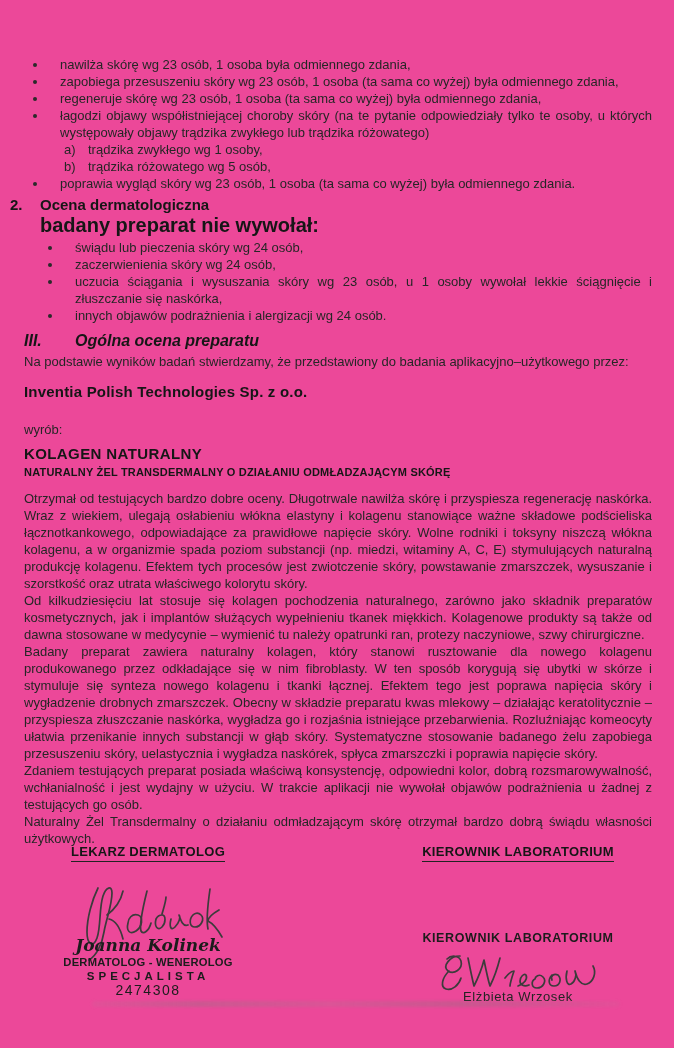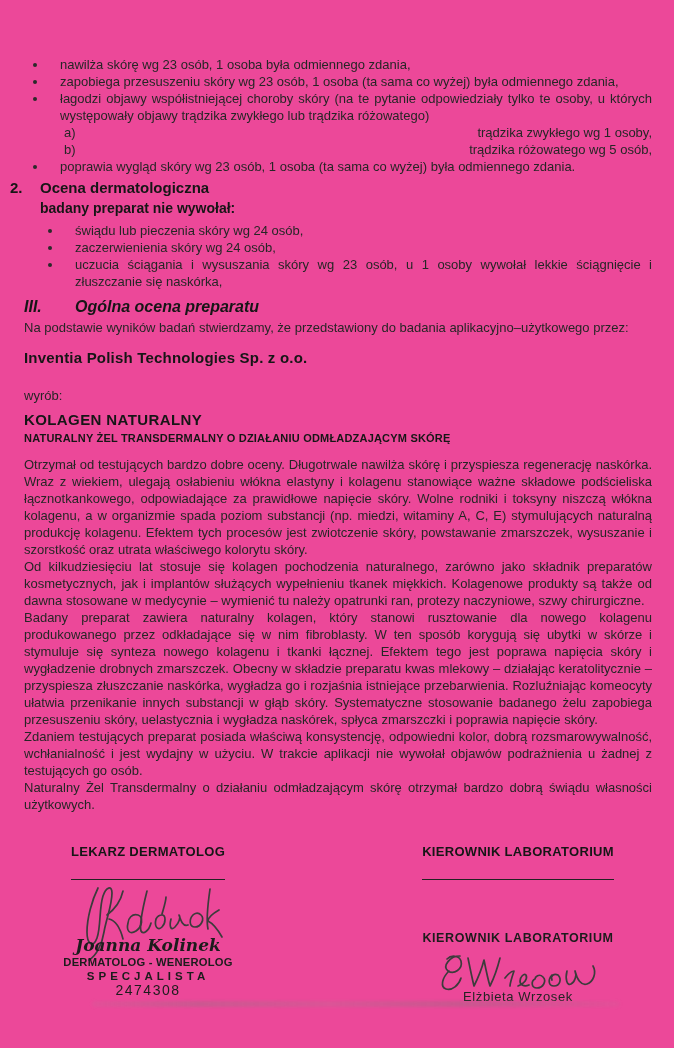--- a/index.html
+++ b/index.html
@@ -22,49 +22,49 @@
   .bitem { display:flex; align-items:flex-start; }
   .dot {
     flex:none; width:4px; height:4px; border-radius:50%;
     background:#2a2a2a; margin-top:7px;
   }
   .lvl1 .dot { margin-left:9px; }
   .lvl1 .btext { margin-left:23px; flex:1; text-align:justify; }
   .sublist { list-style:none; }
   .subitem { display:flex; }
   .submark { flex:none; width:24px; margin-left:40px; }
-  .subtext { flex:1;text-align:right; }
+  .subtext { flex:1; }
   .lvl2 .dot { margin-left:24px; }
   .lvl2 .btext { margin-left:23px; flex:1; text-align:justify; }
 
   
   .sec2 { margin-top:2px; }
   .sec2-head { display:flex; margin-left:-14px; font-weight:bold; font-size:15px; line-height:21px; color:#161616; }
   .sec2-num { flex:none; width:30px; }
-  .sec2-sub  { margin-left:16px; font-weight:bold; font-size:14px; line-height:21px; color:#161616; }
+  .sec2-sub  { margin-left:16px; font-weight:bold; font-size:20px; line-height:21px; color:#161616; }
   .sec2 .blist { margin-top:3px; }
 
   
   .sec3 { margin-top:7px; }
   .sec3-head { display:flex; font-weight:bold; font-style:italic; font-size:16px; line-height:20px; color:#161616;align-items:flex-end; }
   .sec3-num { flex:none; width:51px; }
   .sec3-intro { margin-top:2px; }
   .company { margin-top:13px; font-weight:bold; font-size:15px; color:#161616; letter-spacing:.2px; }
   .product-label { margin-top:21px; }
   .product-name { margin-top:7px; font-weight:bold; font-size:15px; letter-spacing:.4px; color:#161616; }
   .product-subtitle { margin-top:2px; font-weight:bold; font-size:11px; letter-spacing:.2px; color:#161616; }
   .bodytext { margin-top:9px; }
   .bodytext p { text-align:justify; }
 
   
   .sig-area { position:absolute; top:836; left:0; right:0; height:200px; }
   .sig-area { top:836px; }
   .sig-title {
     display:inline-block; font-weight:bold; font-size:13px; color:#161616;
-    border-bottom:1.5px solid #222; padding-bottom:19px; letter-spacing:.3px;
+    border-bottom:1.5px solid #222; padding-bottom:1px; letter-spacing:.3px;
   }
   .sig-left-title  { position:absolute; top:7px; left:58px; width:180px; text-align:center; }
   .sig-right-title { position:absolute; top:7px; left:420px; width:196px; text-align:center; }
   .handwriting-left  { position:absolute; top:38px;  left:62px; }
   .handwriting-right { position:absolute; top:110px; left:428px; }
   .stamp-left { position:absolute; top:100px; left:40px; width:216px; text-align:center; }
   .stamp-name { font-family:"DejaVu Serif", serif; font-weight:bold; font-style:italic; font-size:17px; line-height:19px; color:#1c1c1c; }
   .stamp-line1 { font-size:11px; font-weight:bold; line-height:14px; letter-spacing:.2px; color:#1c1c1c; transform:scaleX(1.02); }
   .stamp-line2 { font-size:11.5px; font-weight:bold; line-height:14px; letter-spacing:4px; color:#1c1c1c; }
   .stamp-number { font-size:14px; line-height:15px; letter-spacing:1.5px; color:#1c1c1c; }
@@ -90,20 +90,24 @@
       <li class="bitem">
         <span class="dot"></span>
         <span class="btext">nawilża skórę wg 23 osób, 1 osoba była odmiennego zdania,</span>
       </li>
       <li class="bitem">
         <span class="dot"></span>
         <span class="btext">zapobiega przesuszeniu skóry wg 23 osób, 1 osoba (ta sama co wyżej) była odmiennego zdania,</span>
       </li>
       <li class="bitem">
         <span class="dot"></span>
+        <span class="btext">regeneruje skórę wg 23 osób, 1 osoba (ta sama co wyżej) była odmiennego zdania,</span>
+      </li>
+      <li class="bitem">
+        <span class="dot"></span>
         <span class="btext">łagodzi objawy współistniejącej choroby skóry (na te pytanie odpowiedziały tylko te osoby, u których występowały objawy trądzika zwykłego lub trądzika różowatego)</span>
       </li>
     </ul>
     <ul class="sublist">
       <li class="subitem">
         <span class="submark">a)</span>
         <span class="subtext">trądzika zwykłego wg 1 osoby,</span>
       </li>
       <li class="subitem">
         <span class="submark">b)</span>
@@ -128,20 +132,24 @@
           <span class="dot"></span>
           <span class="btext">świądu lub pieczenia skóry wg 24 osób,</span>
         </li>
         <li class="bitem">
           <span class="dot"></span>
           <span class="btext">zaczerwienienia skóry wg 24 osób,</span>
         </li>
         <li class="bitem">
           <span class="dot"></span>
           <span class="btext">uczucia ściągania i wysuszania skóry wg 23 osób, u 1 osoby wywołał lekkie ściągnięcie i złuszczanie się naskórka,</span>
+        </li>
+        <li class="bitem">
+          <span class="dot"></span>
+          <span class="btext">innych objawów podrażnienia i alergizacji wg 24 osób.</span>
         </li>
       </ul>
     </div>
 
     <div class="sec3">
       <div class="sec3-head">
         <span class="sec3-num">III.</span>
         <span>Ogólna ocena preparatu</span>
       </div>
       <div class="sec3-intro">Na podstawie wyników badań stwierdzamy, że przedstawiony do badania aplikacyjno–użytkowego przez:</div>

